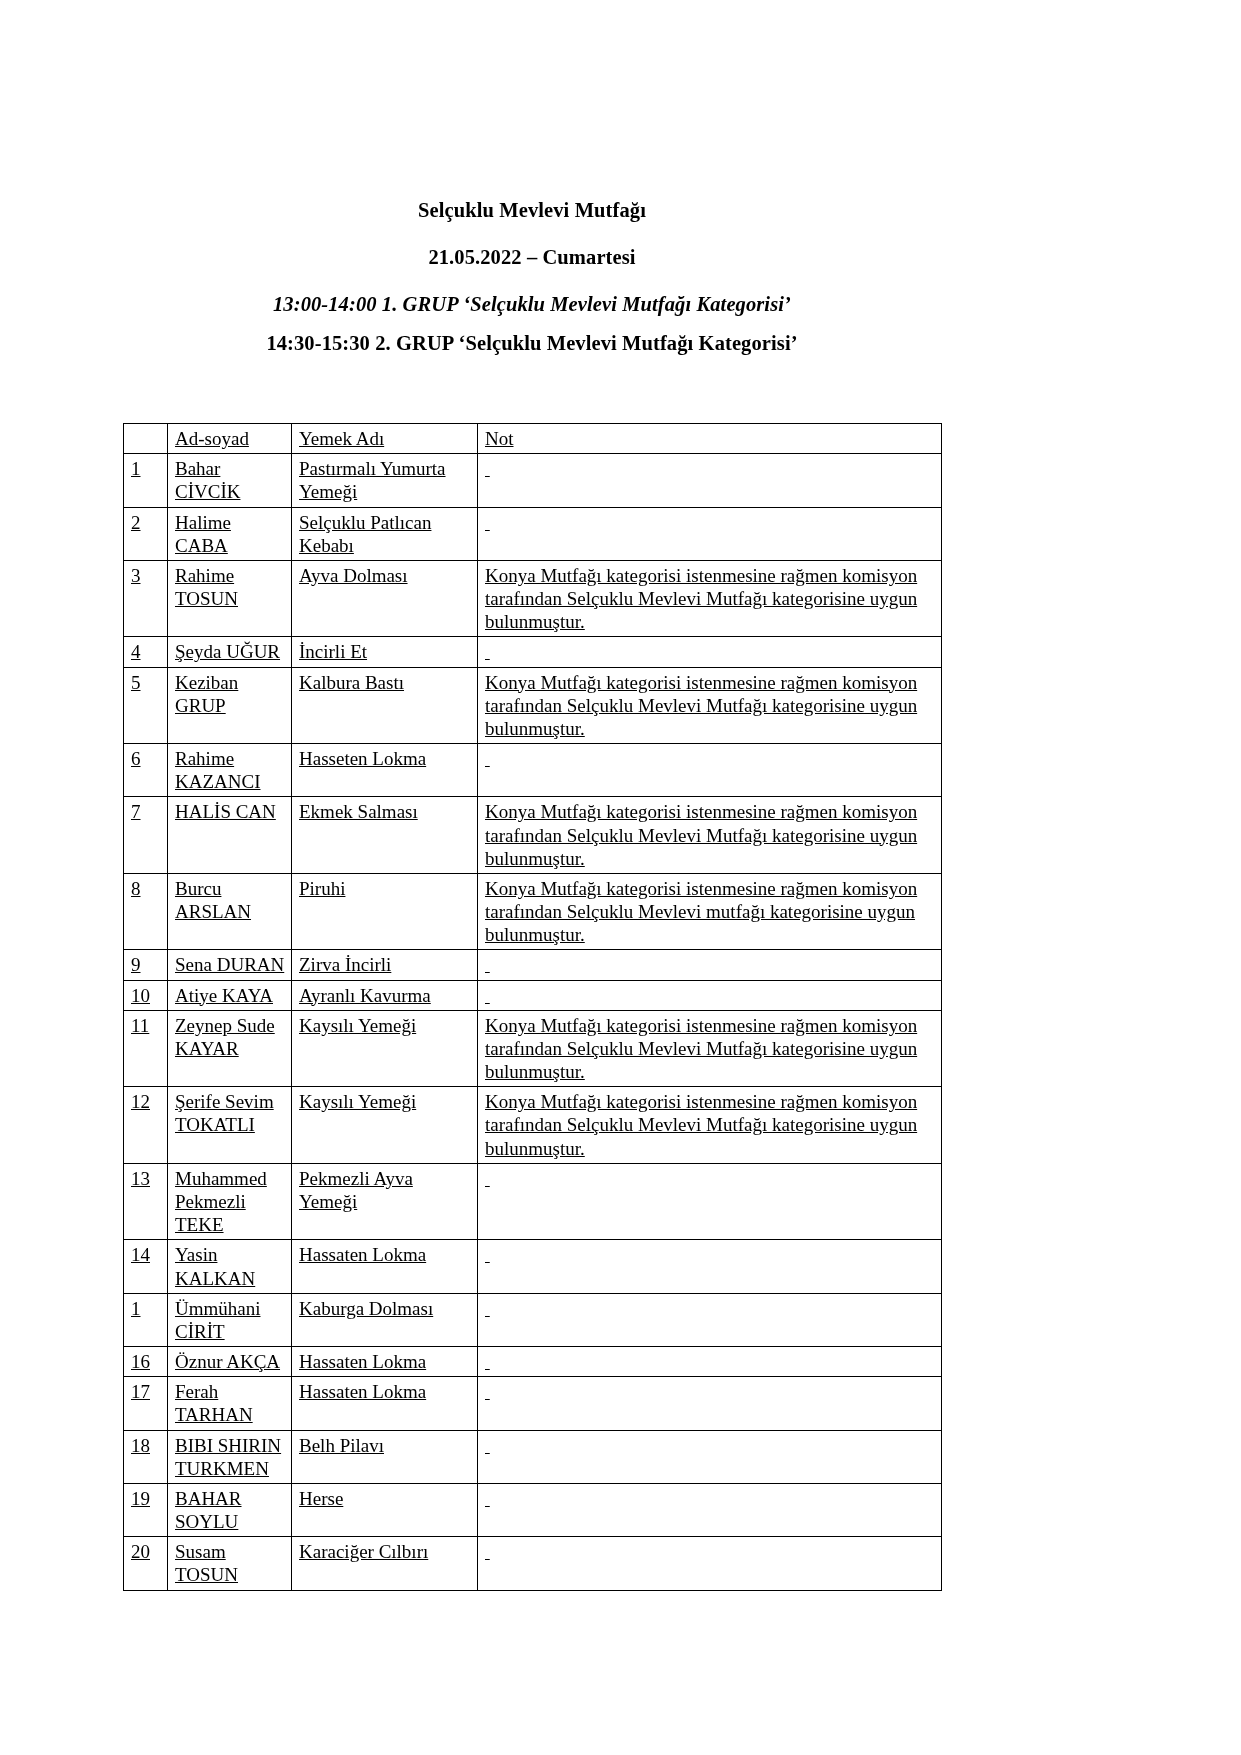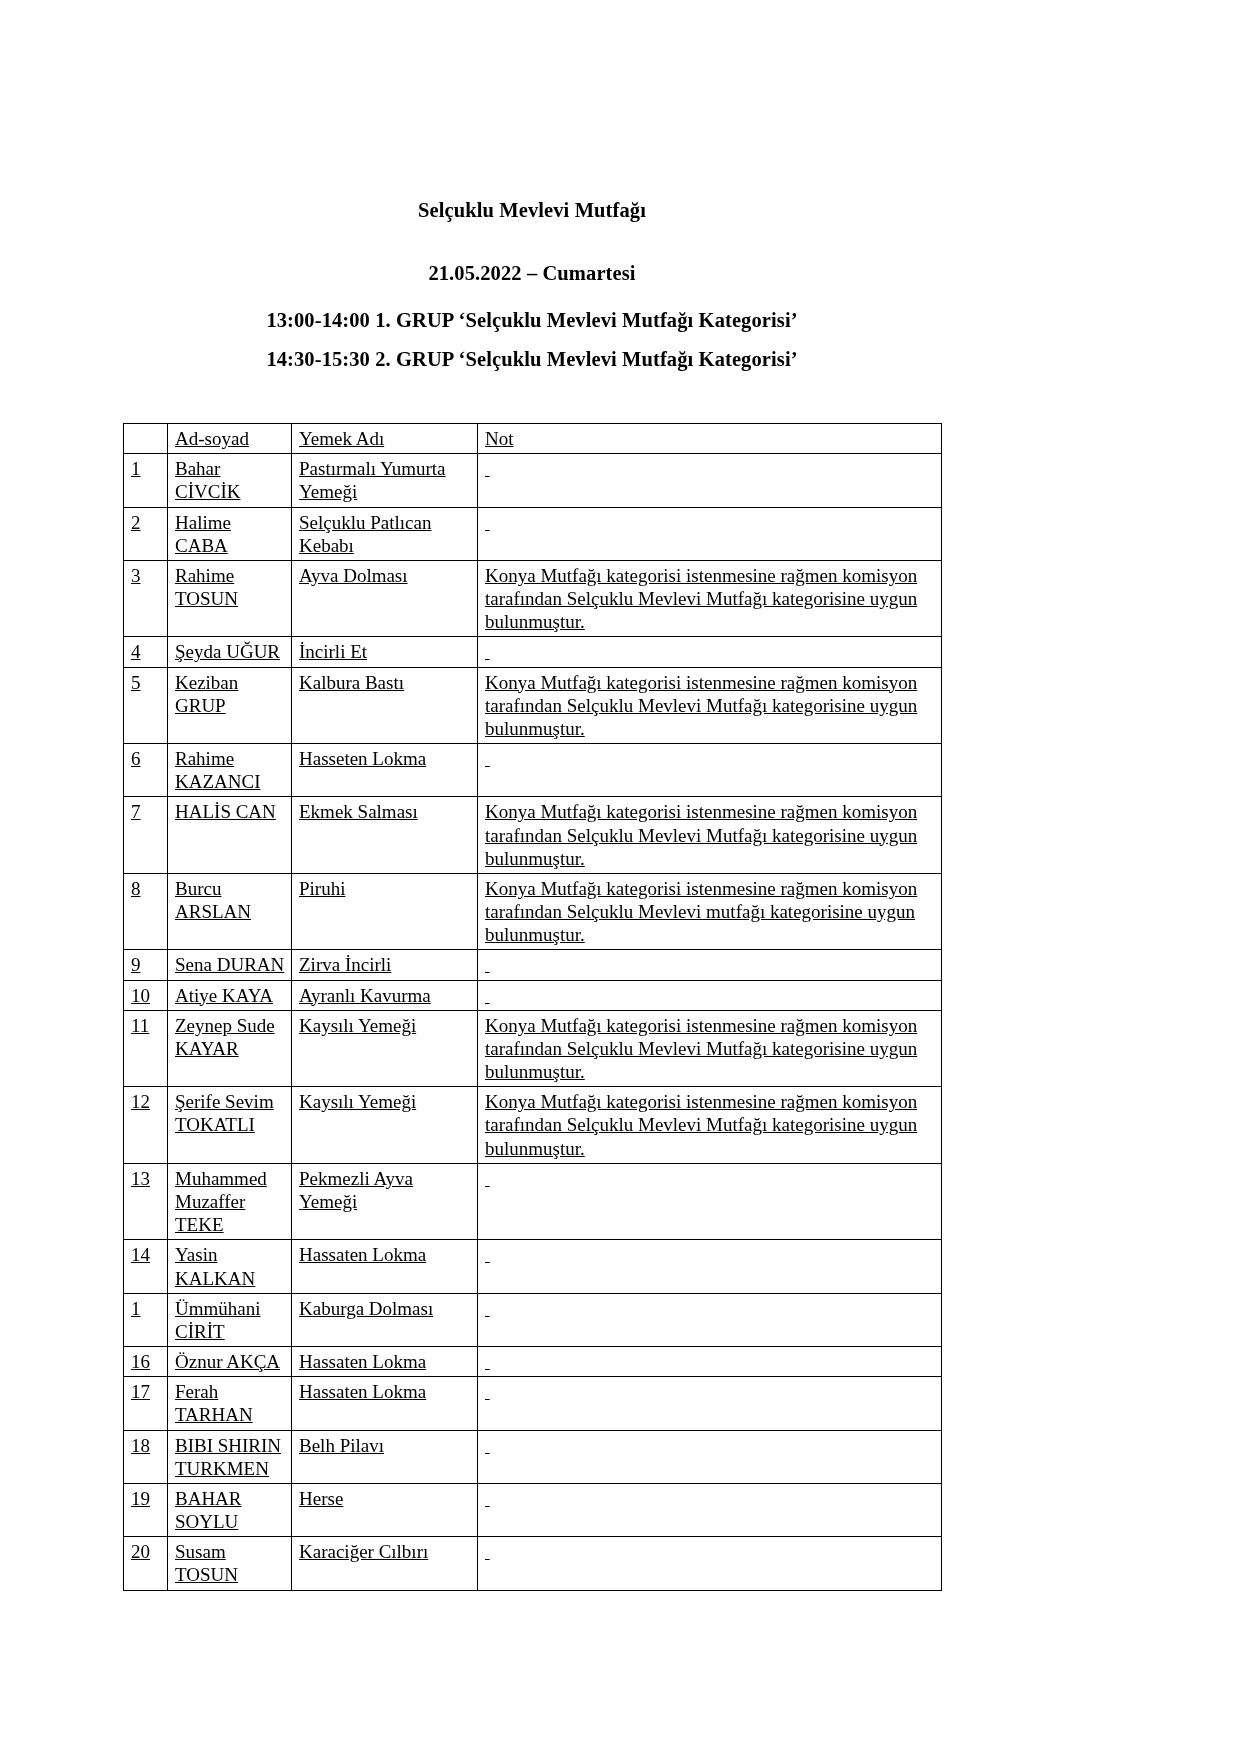--- a/index.html
+++ b/index.html
@@ -32,22 +32,22 @@
   }
   .heading-line {
     font-weight: bold;
     font-size: 20.5px;
     line-height: 1.12;
     letter-spacing: 0.1px;
     margin: 0;
     padding: 0;
   }
   .heading-gap-1 { margin-top: 0px; }
-  .heading-gap-2 { margin-top: 40px; }
-  .heading-gap-3 { margin-top: 24px; }
+  .heading-gap-2 { margin-top: 24px; }
+  .heading-gap-3 { margin-top: 24px; font-style: italic; }
   .heading-gap-4 { margin-top: 16px; }
 
   table.roster {
     position: absolute;
     left: 123px;
     top: 423px;
     border-collapse: collapse;
     table-layout: fixed;
     width: 818px;
     font-size: 19px;
@@ -269,21 +269,21 @@
             <span class="cell-line">Kaysılı Yemeği</span>
           </td>
           <td class="note-cell">
             <span class="cell-line">Konya Mutfağı kategorisi istenmesine rağmen komisyon tarafından Selçuklu Mevlevi Mutfağı kategorisine uygun bulunmuştur.</span>
           </td>
         </tr>
         <tr>
           <td class="num">13</td>
           <td>
             <span class="cell-line">Muhammed</span>
-            <span class="cell-line">Muzaffer</span>
+            <span class="cell-line">Pekmezli</span>
             <span class="cell-line">TEKE</span>
           </td>
           <td>
             <span class="cell-line">Pekmezli Ayva</span>
             <span class="cell-line">Yemeği</span>
           </td>
           <td class="note-cell">
             <span class="empty-pad">&nbsp;</span>
           </td>
         </tr>

